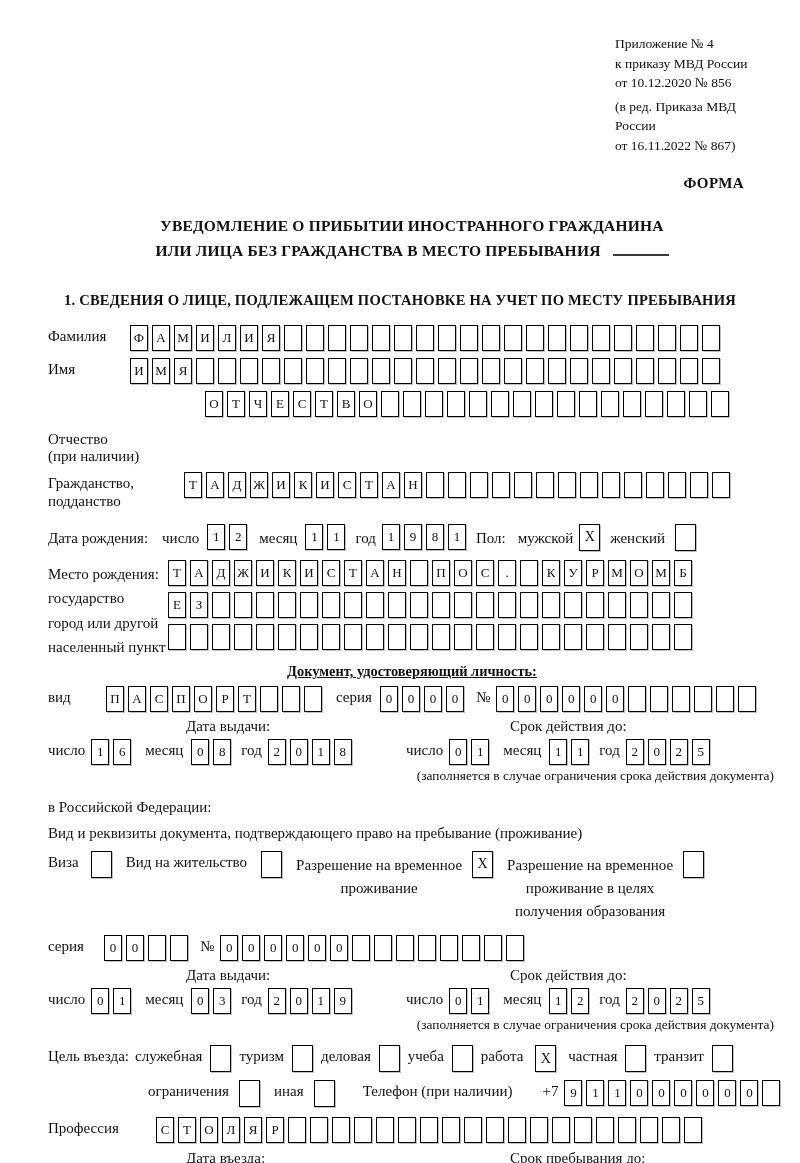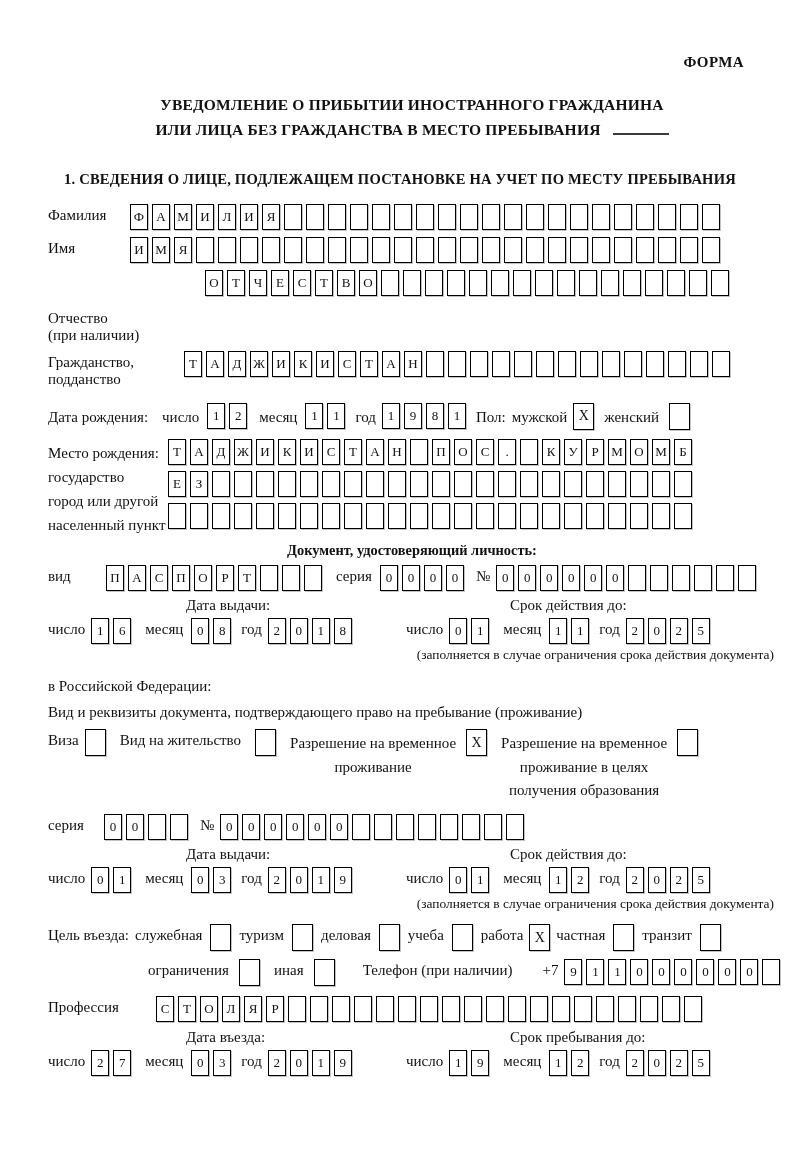--- a/index.html
+++ b/index.html
@@ -41,31 +41,31 @@
   .frow{display:flex;align-items:flex-start;margin-bottom:7px;}
   .flabel{flex:none;line-height:1.15;padding-top:3px;}
   .flabel .sub{display:block;}
   .w82{width:82px;}
   .w136{width:136px;}
   .w157{width:157px;margin-top:37px;}
   .w108{width:108px;}
 
   .inlbl{flex:none;padding-top:3px;}
   .gap6{margin-right:6px;} .gap8{margin-right:8px;} .gap10{margin-right:10px;} .gap14{margin-right:14px;}
-  .ml6{margin-left:6px;font-family:Liberation Serif, serif;} .ml8{margin-left:8px;} .ml10{margin-left:10px;} .ml14{margin-left:14px;}
+  .ml6{margin-left:12px;font-family:Liberation Serif, serif;} .ml8{margin-left:8px;} .ml10{margin-left:10px;} .ml14{margin-left:14px;}
 
   
   .birthrow{display:flex;align-items:center;margin-top:14px;margin-bottom:9px;}
 
   
   .bp{display:flex;margin-bottom:2px;}
   .bp-labels{flex:none;width:120px;line-height:1.62;padding-top:2px;}
   .bp-rows .cells{margin-bottom:6px;}
 
-  .doc-heading{font-weight:bold;text-align:center;font-size:14.4px;margin:4px 0 6px 0;}
+  .doc-heading{font-weight:bold;text-align:center;font-size:14.4px;margin:4px 0 6px 0;text-decoration:underline;}
 
   .vidrow{display:flex;align-items:flex-start;margin-bottom:4px;}
 
   
   .dcols{display:flex;margin-top:6px;}
   .dcol-left{flex:none;width:358px;}
   .dcol-right{flex:1;}
   .dhead{margin-bottom:4px;}
   .dhead-left{margin-left:138px;}
   .dhead-right{margin-left:104px;}
@@ -81,20 +81,27 @@
   .seriarow{display:flex;align-items:flex-start;margin:12px 0 4px 0;}
 
   .purposerow{display:flex;align-items:flex-start;margin-top:12px;margin-bottom:8px;}
   .purposerow2{display:flex;align-items:flex-start;margin-left:100px;margin-bottom:10px;}
 </style>
 </head>
 <body>
 
 <div class="page">
 
+  <div class="hdr">
+    <div>Приложение № 4</div>
+    <div>к приказу МВД России</div>
+    <div>от 10.12.2020 № 856</div>
+    <div class="ed">(в ред. Приказа МВД России</div>
+    <div>от 16.11.2022 № 867)</div>
+  </div>
   <div class="forma">ФОРМА</div>
 
   <div class="title">
     <div>УВЕДОМЛЕНИЕ О ПРИБЫТИИ ИНОСТРАННОГО ГРАЖДАНИНА</div>
     <div><span>ИЛИ ЛИЦА БЕЗ ГРАЖДАНСТВА В МЕСТО ПРЕБЫВАНИЯ</span><span class="blankline"></span></div>
   </div>
 
   <div class="sec-heading">1. СВЕДЕНИЯ О ЛИЦЕ, ПОДЛЕЖАЩЕМ ПОСТАНОВКЕ НА УЧЕТ ПО МЕСТУ ПРЕБЫВАНИЯ</div>
 
   <div class="frow">

